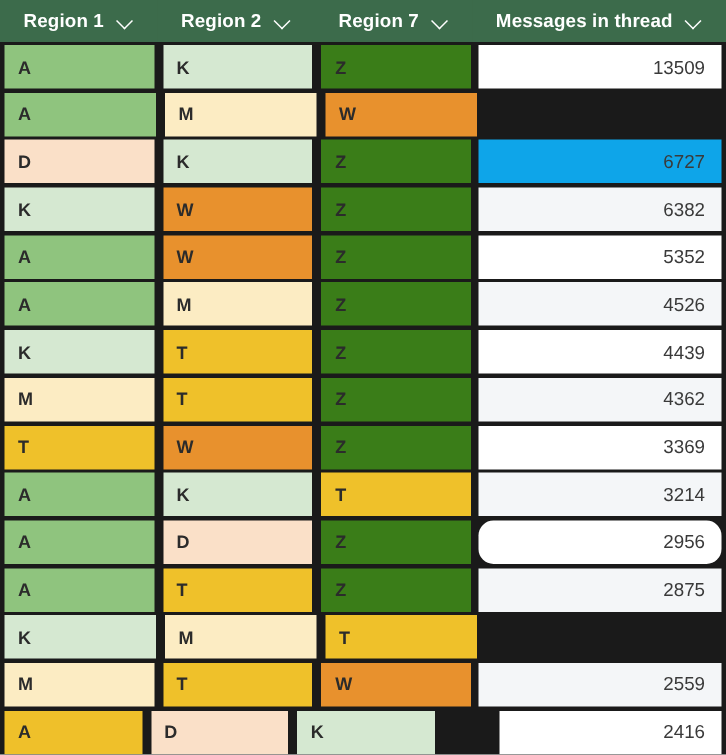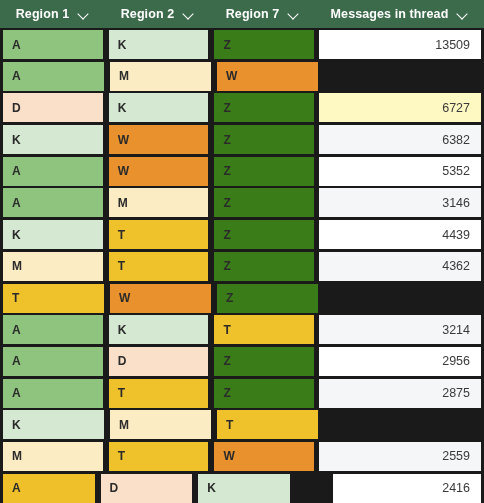--- a/index.html
+++ b/index.html
@@ -146,68 +146,69 @@
       </div>
       <div class="row">
         <div class="cell cat" style="background: rgb(143, 196, 126);">A</div>
         <div class="cell cat" style="background: rgb(252, 236, 195);">M</div>
         <div class="cell cat" style="background: rgb(232, 145, 45);">W</div>
       </div>
       <div class="row">
         <div class="cell cat" style="background: rgb(250, 224, 200);">D</div>
         <div class="cell cat" style="background: rgb(213, 232, 209);">K</div>
         <div class="cell cat" style="background: rgb(58, 125, 24);">Z</div>
-        <div class="cell num" style="background: #fef9c3;">6727</div>
+        <div class="cell num" style="background: #0ea5e9;">6727</div>
       </div>
       <div class="row">
         <div class="cell cat" style="background: rgb(213, 232, 209);">K</div>
         <div class="cell cat" style="background: rgb(232, 145, 45);">W</div>
         <div class="cell cat" style="background: rgb(58, 125, 24);">Z</div>
         <div class="cell num" style="background: rgb(244, 246, 248); text-align: right;">6382</div>
       </div>
       <div class="row">
         <div class="cell cat" style="background: rgb(143, 196, 126);">A</div>
         <div class="cell cat" style="background: rgb(232, 145, 45);">W</div>
         <div class="cell cat" style="background: rgb(58, 125, 24);">Z</div>
         <div class="cell num" style="background: rgb(255, 255, 255);">5352</div>
       </div>
       <div class="row">
         <div class="cell cat" style="background: rgb(143, 196, 126);">A</div>
         <div class="cell cat" style="background: rgb(252, 236, 195);">M</div>
         <div class="cell cat" style="background: rgb(58, 125, 24);">Z</div>
-        <div class="cell num" style="background: rgb(244, 246, 248);">3146</div>
+        <div class="cell num" style="background: rgb(244, 246, 248);">4526</div>
       </div>
       <div class="row">
         <div class="cell cat" style="background: rgb(213, 232, 209);">K</div>
         <div class="cell cat" style="background: rgb(239, 193, 42);">T</div>
         <div class="cell cat" style="background: rgb(58, 125, 24);">Z</div>
         <div class="cell num" style="background: rgb(255, 255, 255);">4439</div>
       </div>
       <div class="row">
         <div class="cell cat" style="background: rgb(252, 236, 195);">M</div>
         <div class="cell cat" style="background: rgb(239, 193, 42);">T</div>
         <div class="cell cat" style="background: rgb(58, 125, 24);">Z</div>
         <div class="cell num" style="background: rgb(244, 246, 248);">4362</div>
       </div>
       <div class="row">
         <div class="cell cat" style="background: rgb(239, 193, 42);">T</div>
         <div class="cell cat" style="background: rgb(232, 145, 45);">W</div>
         <div class="cell cat" style="background: rgb(58, 125, 24);">Z</div>
+        <div class="cell num" style="background: rgb(255, 255, 255);">3369</div>
       </div>
       <div class="row">
         <div class="cell cat" style="background: rgb(143, 196, 126);">A</div>
         <div class="cell cat" style="background: rgb(213, 232, 209);">K</div>
         <div class="cell cat" style="background: rgb(239, 193, 42);">T</div>
         <div class="cell num" style="background: rgb(244, 246, 248);">3214</div>
       </div>
       <div class="row">
         <div class="cell cat" style="background: rgb(143, 196, 126);">A</div>
         <div class="cell cat" style="background: rgb(250, 224, 200);">D</div>
         <div class="cell cat" style="background: rgb(58, 125, 24);">Z</div>
-        <div class="cell num" style="background: rgb(255, 255, 255);">2956</div>
+        <div class="cell num" style="background: rgb(255, 255, 255); border-radius: 10px;">2956</div>
       </div>
       <div class="row">
         <div class="cell cat" style="background: rgb(143, 196, 126);">A</div>
         <div class="cell cat" style="background: rgb(239, 193, 42);">T</div>
         <div class="cell cat" style="background: rgb(58, 125, 24);">Z</div>
         <div class="cell num" style="background: rgb(244, 246, 248);">2875</div>
       </div>
       <div class="row">
         <div class="cell cat" style="background: rgb(213, 232, 209);">K</div>
         <div class="cell cat" style="background: rgb(252, 236, 195);">M</div>

